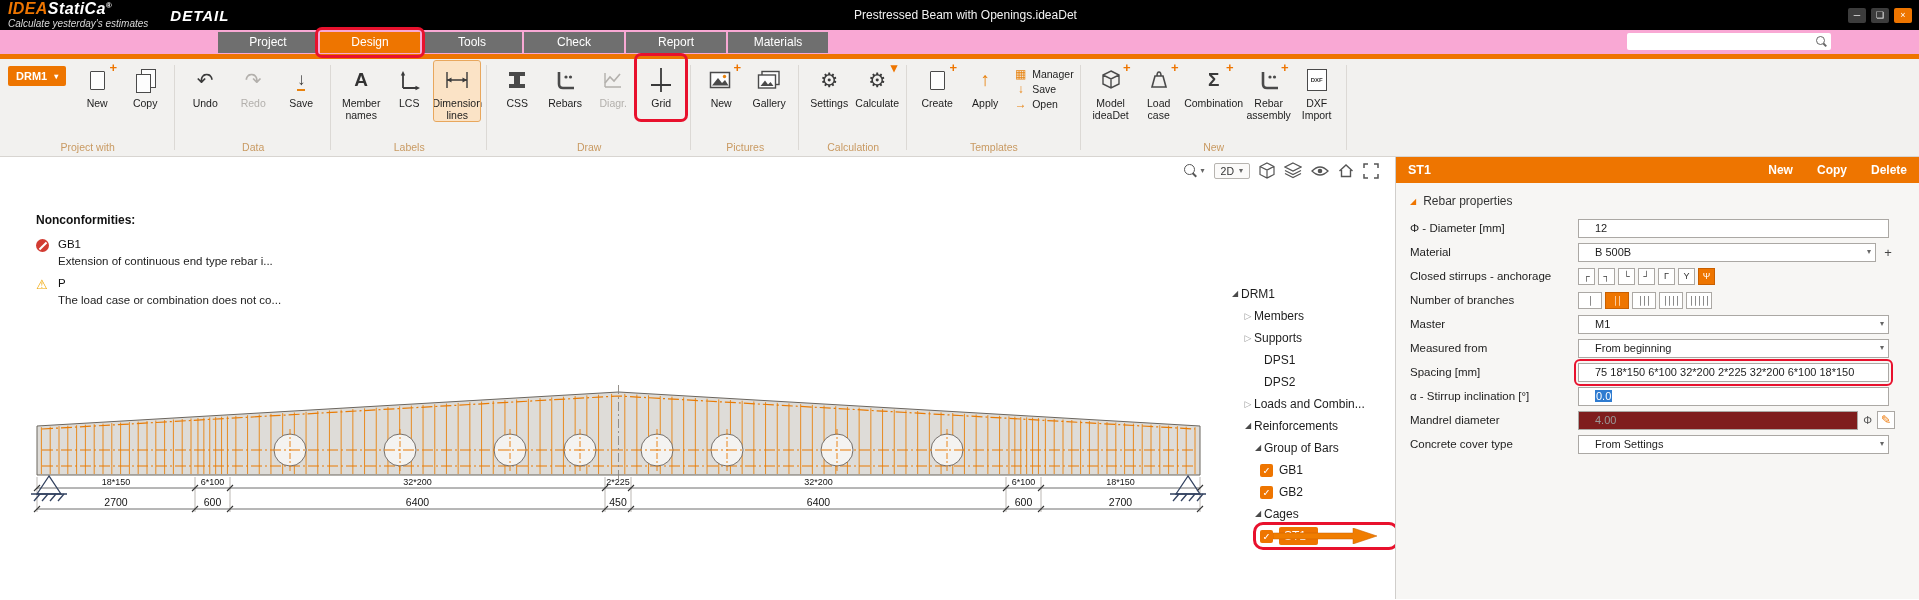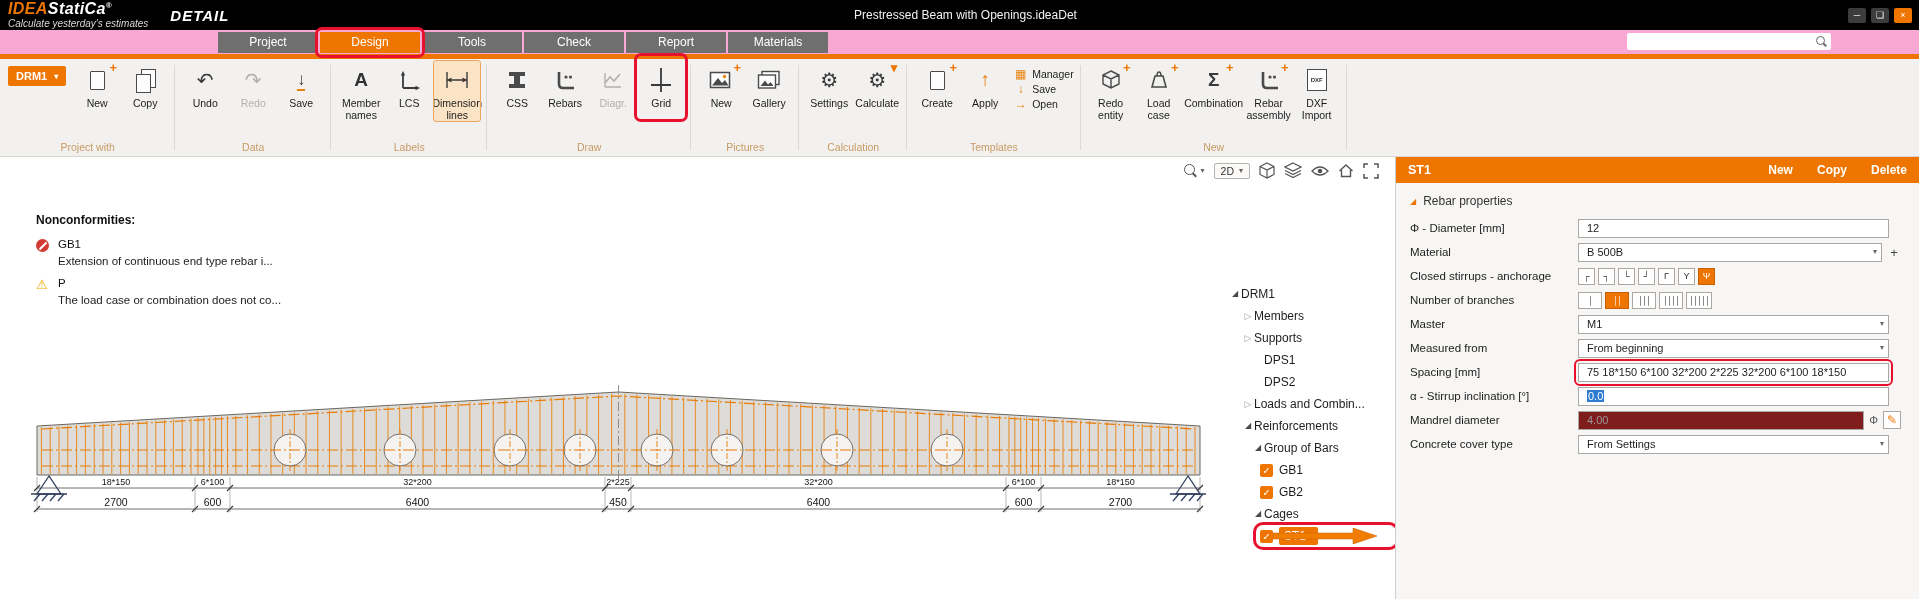--- a/index.html
+++ b/index.html
@@ -107,22 +107,22 @@
 .props{width:524px;background:#F7F6F4;border-left:1px solid #D0CECB;display:flex;flex-direction:column}
 .phead{height:26px;background:#EE7500;display:flex;align-items:center;color:#fff;padding:0 12px;flex:none}
 .ptitle{font-weight:bold;font-size:12.5px}
 .pactions{margin-left:auto;display:flex;gap:24px;font-size:12px;font-weight:bold}
 .pbody{padding:8px 12px 0 14px;font-size:11.5px;color:#1d1d1d}
 .psection{display:flex;align-items:center;gap:7px;margin:3px 0 8px;font-size:12px;color:#333}
 .psection .sarr{color:#EE7500;font-size:8px}
 .prow{display:flex;align-items:center;height:24px}
 .plabel{width:168px;flex:none}
 .pctrl{flex:1;display:flex;align-items:center;gap:5px;position:relative;margin-right:18px}
-.pctrl.has-extra{margin-right:6px}
-.pinput,.pselect{flex:1;height:19px;background:#fff;border:1px solid #ABA8A4;font-size:11px;padding:0 8px;display:flex;align-items:center;white-space:nowrap;overflow:hidden;min-width:0}
+.pctrl.has-extra{margin-right:12px}
+.pinput,.pselect{flex:1;height:19px;background:#fff;border:1px solid #ABA8A4;font-size:11px;padding:0 16px;display:flex;align-items:center;white-space:nowrap;overflow:hidden;min-width:0}
 .pselect{justify-content:space-between;padding-right:4px}
 .pinput.disabled{background:#7f1d1d;color:#999}
 .selhl{background:#2E7BD0;color:#fff;padding:0 1px}
 .plusbtn{width:14px;flex:none;text-align:center;font-size:13px;color:#444;line-height:1}
 .segrow{display:flex;gap:3px}
 .segbtn{height:17px;min-width:24px;border:1px solid #ABA8A4;background:#fff;display:flex;align-items:center;justify-content:center;font-size:8px;color:#333;letter-spacing:-1px;padding:0 2px}
 .segbtn.sel{background:#EE7500;border-color:#C85F00;color:#fff}
 .seg7{min-width:17px;font-size:9px;letter-spacing:0}
 .pencil{width:18px;height:18px;border:1px solid #ABA8A4;background:#fff;color:#EE7500;font-size:12px;display:flex;align-items:center;justify-content:center;flex:none}
 .phi{color:#555;font-size:11px;flex:none}
@@ -376,21 +376,21 @@
 
   <div class="rgroup">
     <div class="rgroup-body">
       <div class="rbtn">
         <div class="ic">
           <svg width="22" height="22" viewBox="0 0 22 22">
               <path d="M11 2 L19 6 V15 L11 19 L3 15 V6 Z M3 6 L11 10 L19 6 M11 10 V19" stroke="#4a4a4a" stroke-width="1.4" fill="none"></path>
             </svg>
           <span class="plus-badge">+</span>
         </div>
-        <div class="rlabel">Redo entity</div>
+        <div class="rlabel">Model ideaDet</div>
       </div>
       <div class="rbtn">
         <div class="ic">
           <svg width="22" height="20" viewBox="0 0 22 20">
               <path d="M7 6 H15 L18 17 H4 Z" fill="none" stroke="#4a4a4a" stroke-width="1.6"></path>
               <path d="M9 6 Q9 2 11 2 Q13 2 13 6" fill="none" stroke="#4a4a4a" stroke-width="1.6"></path>
             </svg>
           <span class="plus-badge">+</span>
         </div>
         <div class="rlabel">Load case</div>

